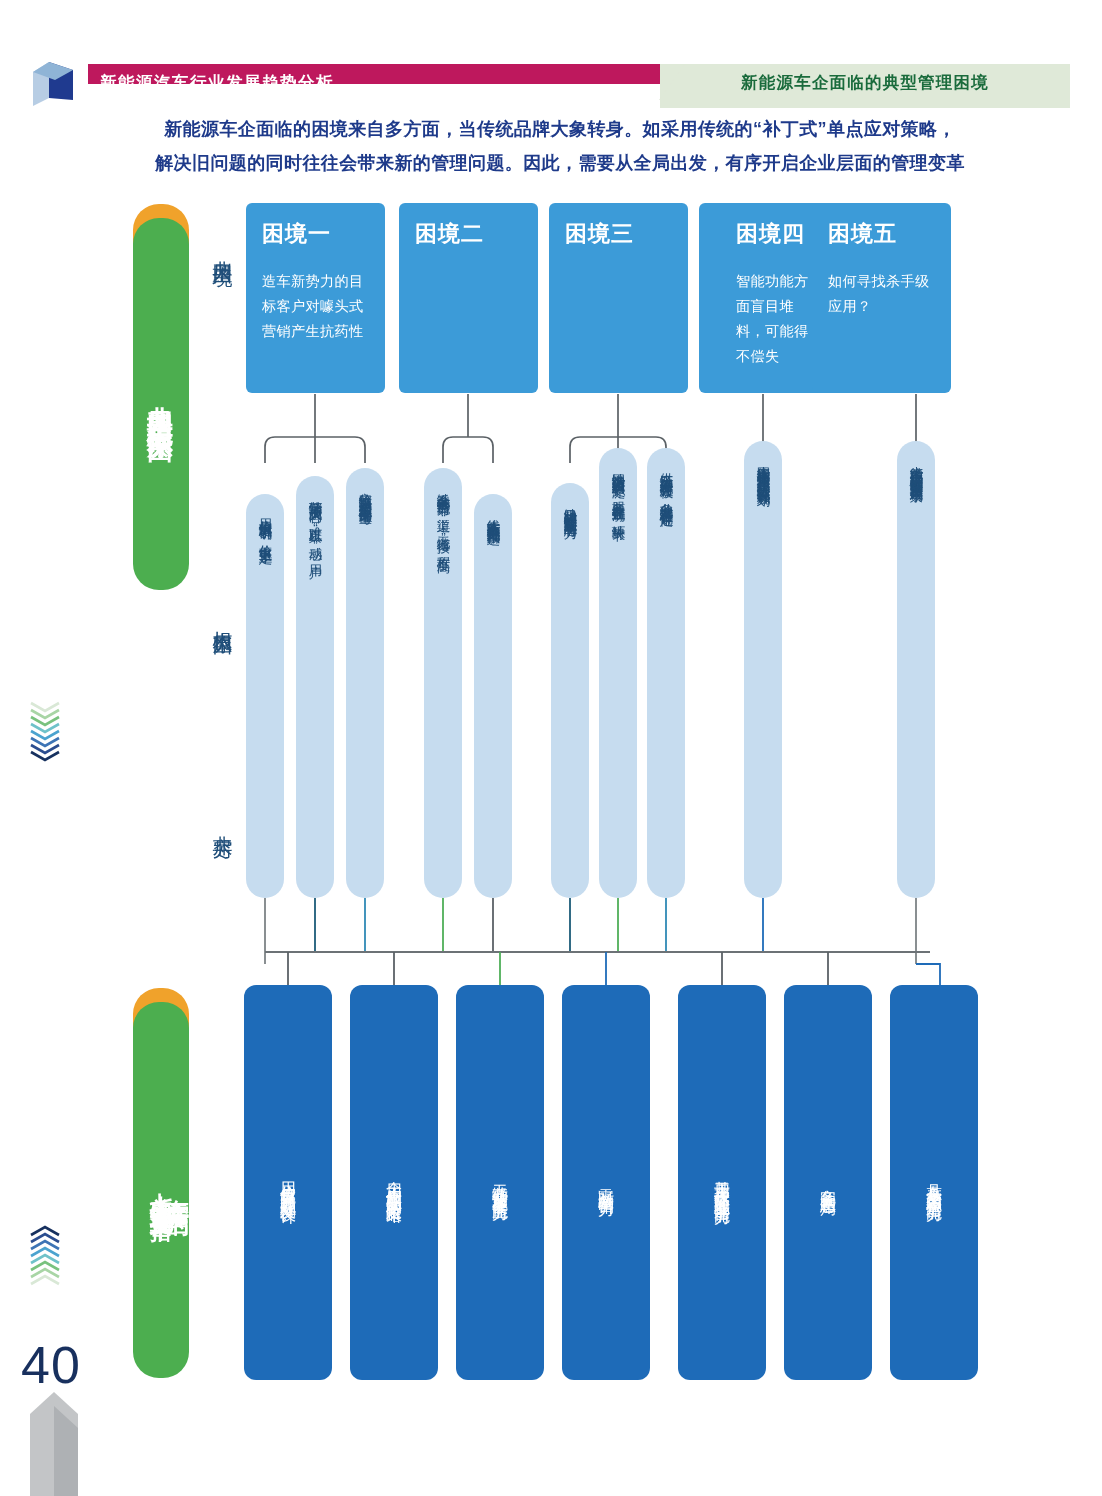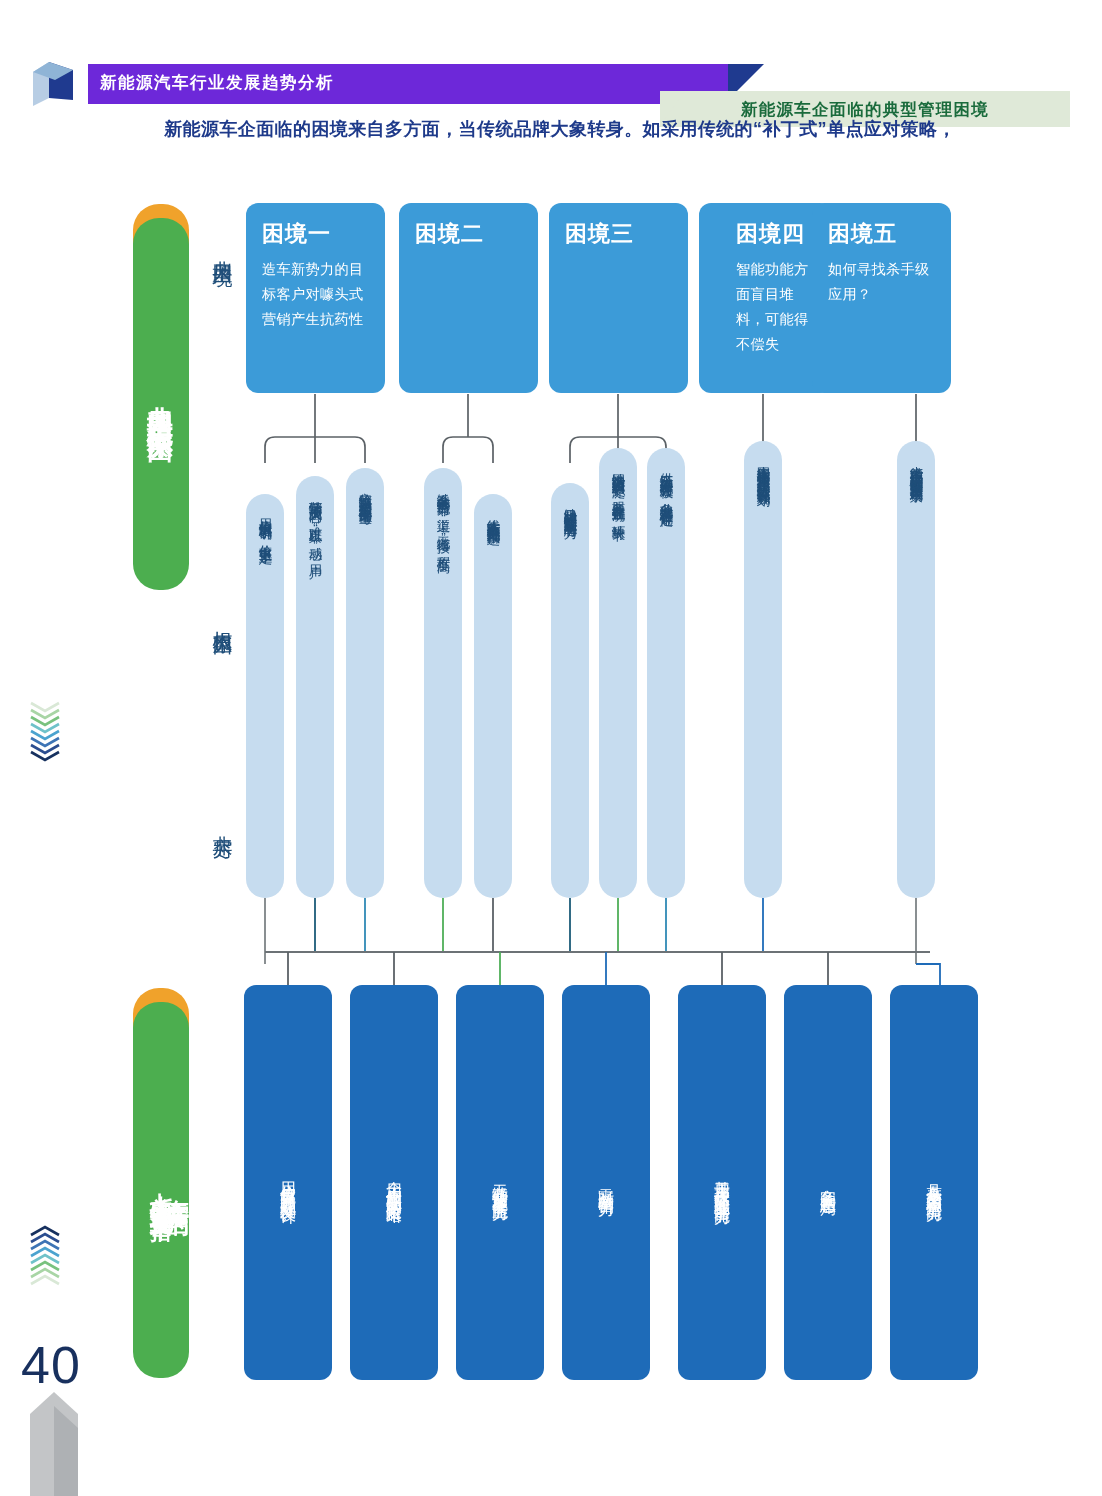--- a/index.html
+++ b/index.html
@@ -5,38 +5,37 @@
   * { box-sizing: border-box; }
   html, body { margin:0; padding:0; }
   body {
     width:1102px; height:1496px; position:relative;
     background:#ffffff;
     font-family:"Liberation Sans","DejaVu Sans",sans-serif;
     overflow:hidden;
   }
   .cube { position:absolute; left:33px; top:60px; width:42px; height:48px; }
   .hdr-left {
-    position:absolute; left:88px; top:64px; width:640px; height:40px;
-    background:#6d28d9;
+    position:absolute; left:88px; top:64px; width:640px; height:20px;
+    background:#be185d;
   }
   .hdr-left:after{
     content:""; position:absolute; right:-36px; top:0;
     width:0; height:0;
     border-top:36px solid #1f3a8f;
     border-right:36px solid transparent;
   }
   .hdr-left-txt{
     position:absolute; left:12px; top:0; height:36px; line-height:36px;
     color:#ffffff; font-size:16.5px; font-weight:bold; letter-spacing:1.5px;
     white-space:nowrap;
   }
   .hdr-right {
-    position:absolute; left:660px; top:64px; width:410px; height:36px;
+    position:absolute; left:660px; top:64px; width:410px; height:44px;
     background:#dfe9d8;
-    margin-top:27px;
   }
   .hdr-right:before{
     content:""; position:absolute; left:-1px; top:0;
     width:0;height:0;
     border-bottom:36px solid #dfe9d8;
     border-left:26px solid transparent;
   }
   .hdr-right-txt{
     position:absolute; left:0; top:0; width:410px; height:36px; line-height:36px;
     text-align:center; color:#1a6b3c; font-size:16.5px; font-weight:bold;
@@ -99,25 +98,25 @@
     position:absolute; writing-mode:vertical-rl; text-orientation:upright;
     color:#1f4e79; font-size:20px; letter-spacing:2px; font-weight:normal;
   }
   #lbl-1{ left:210px; top:245px; }
   #lbl-2{ left:210px; top:615px; }
   #lbl-3{ left:210px; top:820px; }
 
   
   .dcard{
     position:absolute; top:203px; height:190px;
-    background:#3c9bd8; border-radius:12px;
+    background:#3c9bd8; border-radius:6px;
     color:#ffffff; padding:16px 16px 0 16px;
   }
   .dcard .t{ font-size:22px; font-weight:bold; letter-spacing:1px; }
-  .dcard .d{ margin-top:8px; font-size:14.2px; line-height:25px; letter-spacing:.3px; }
+  .dcard .d{ margin-top:20px; font-size:14.2px; line-height:25px; letter-spacing:.3px; }
 
   
   .rcause{
     position:absolute; width:38px;
     background:#c6dcef; border-radius:19px;
     display:flex; align-items:flex-start; justify-content:center;
     padding-top:14px;
   }
   .rcause span{
     writing-mode:vertical-rl; text-orientation:upright;
@@ -150,20 +149,21 @@
 
 <div class="hdr-left">
   <div class="hdr-left-txt">新能源汽车行业发展趋势分析</div>
 </div>
 <div class="hdr-right">
   <div class="hdr-right-txt">新能源车企面临的典型管理困境</div>
 </div>
 
 <div class="intro">
   <div>新能源车企面临的困境来自多方面，当传统品牌大象转身。如采用传统的“补丁式”单点应对策略，</div>
+  <div>解决旧问题的同时往往会带来新的管理问题。因此，需要从全局出发，有序开启企业层面的管理变革</div>
 </div>
 
 <div class="edge-chev-top">
   <svg width="34" height="62" viewBox="0 0 34 62">
     <g fill="none" stroke-width="2.6">
       <polyline points="3,3 17,11 31,3" stroke="#d9e8d6"></polyline>
       <polyline points="3,10 17,18 31,10" stroke="#a8d5a5"></polyline>
       <polyline points="3,17 17,25 31,17" stroke="#79c27e"></polyline>
       <polyline points="3,24 17,32 31,24" stroke="#6fc2c9"></polyline>
       <polyline points="3,31 17,39 31,31" stroke="#4ba3cf"></polyline>

